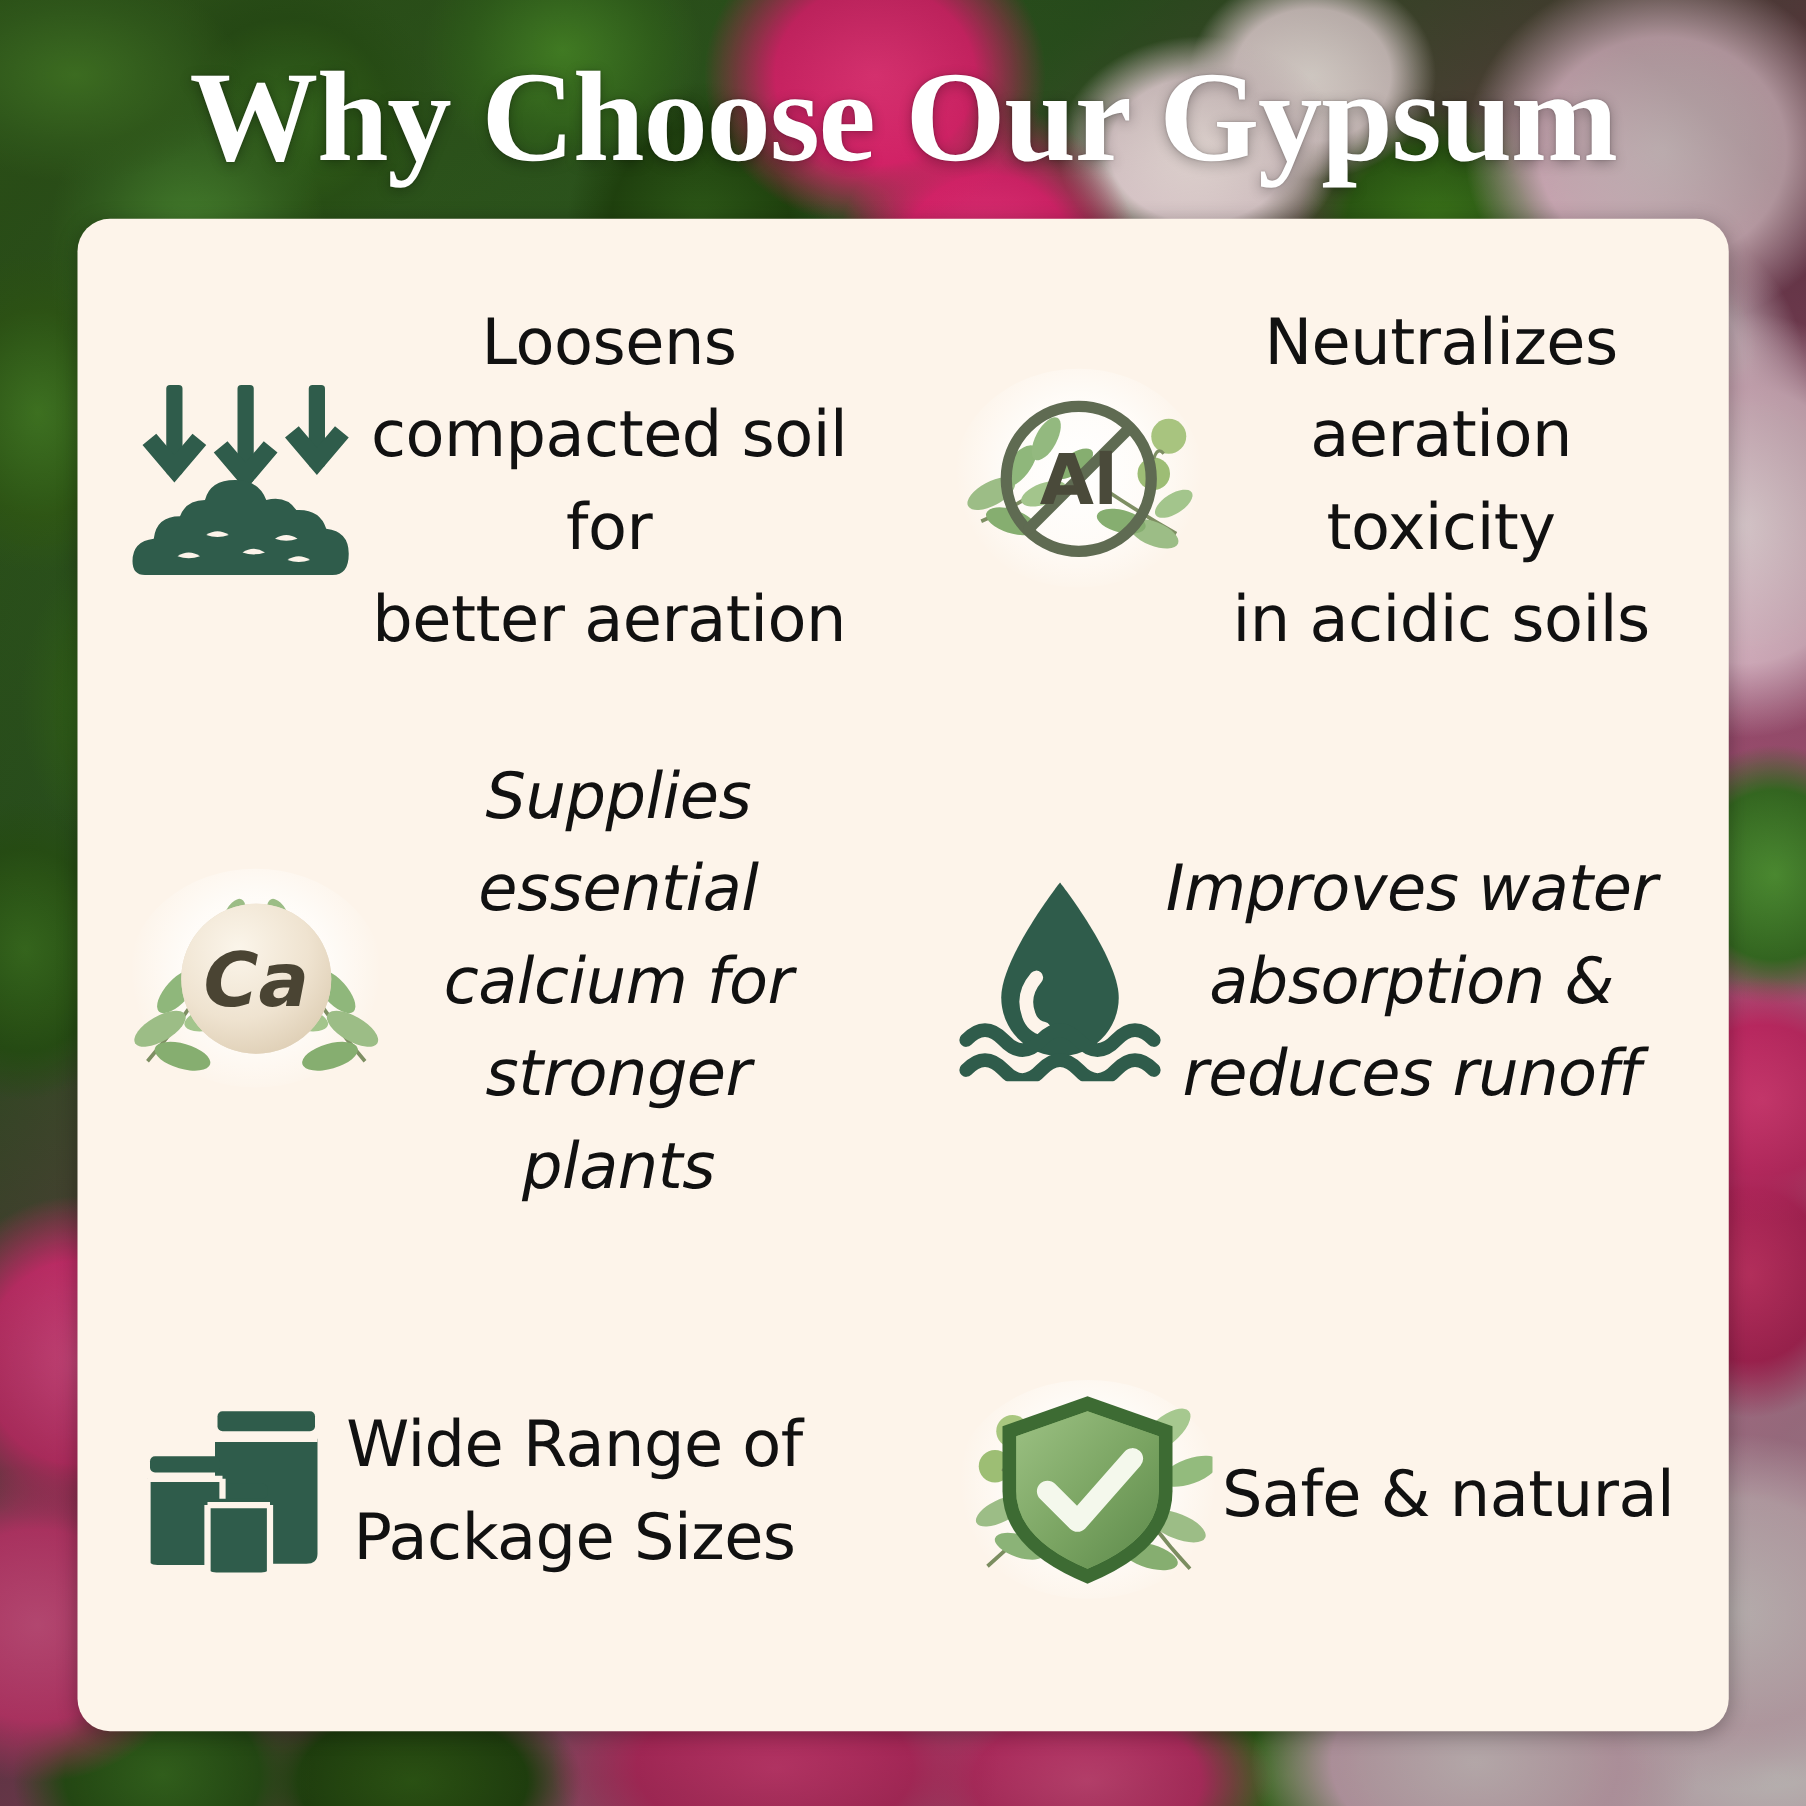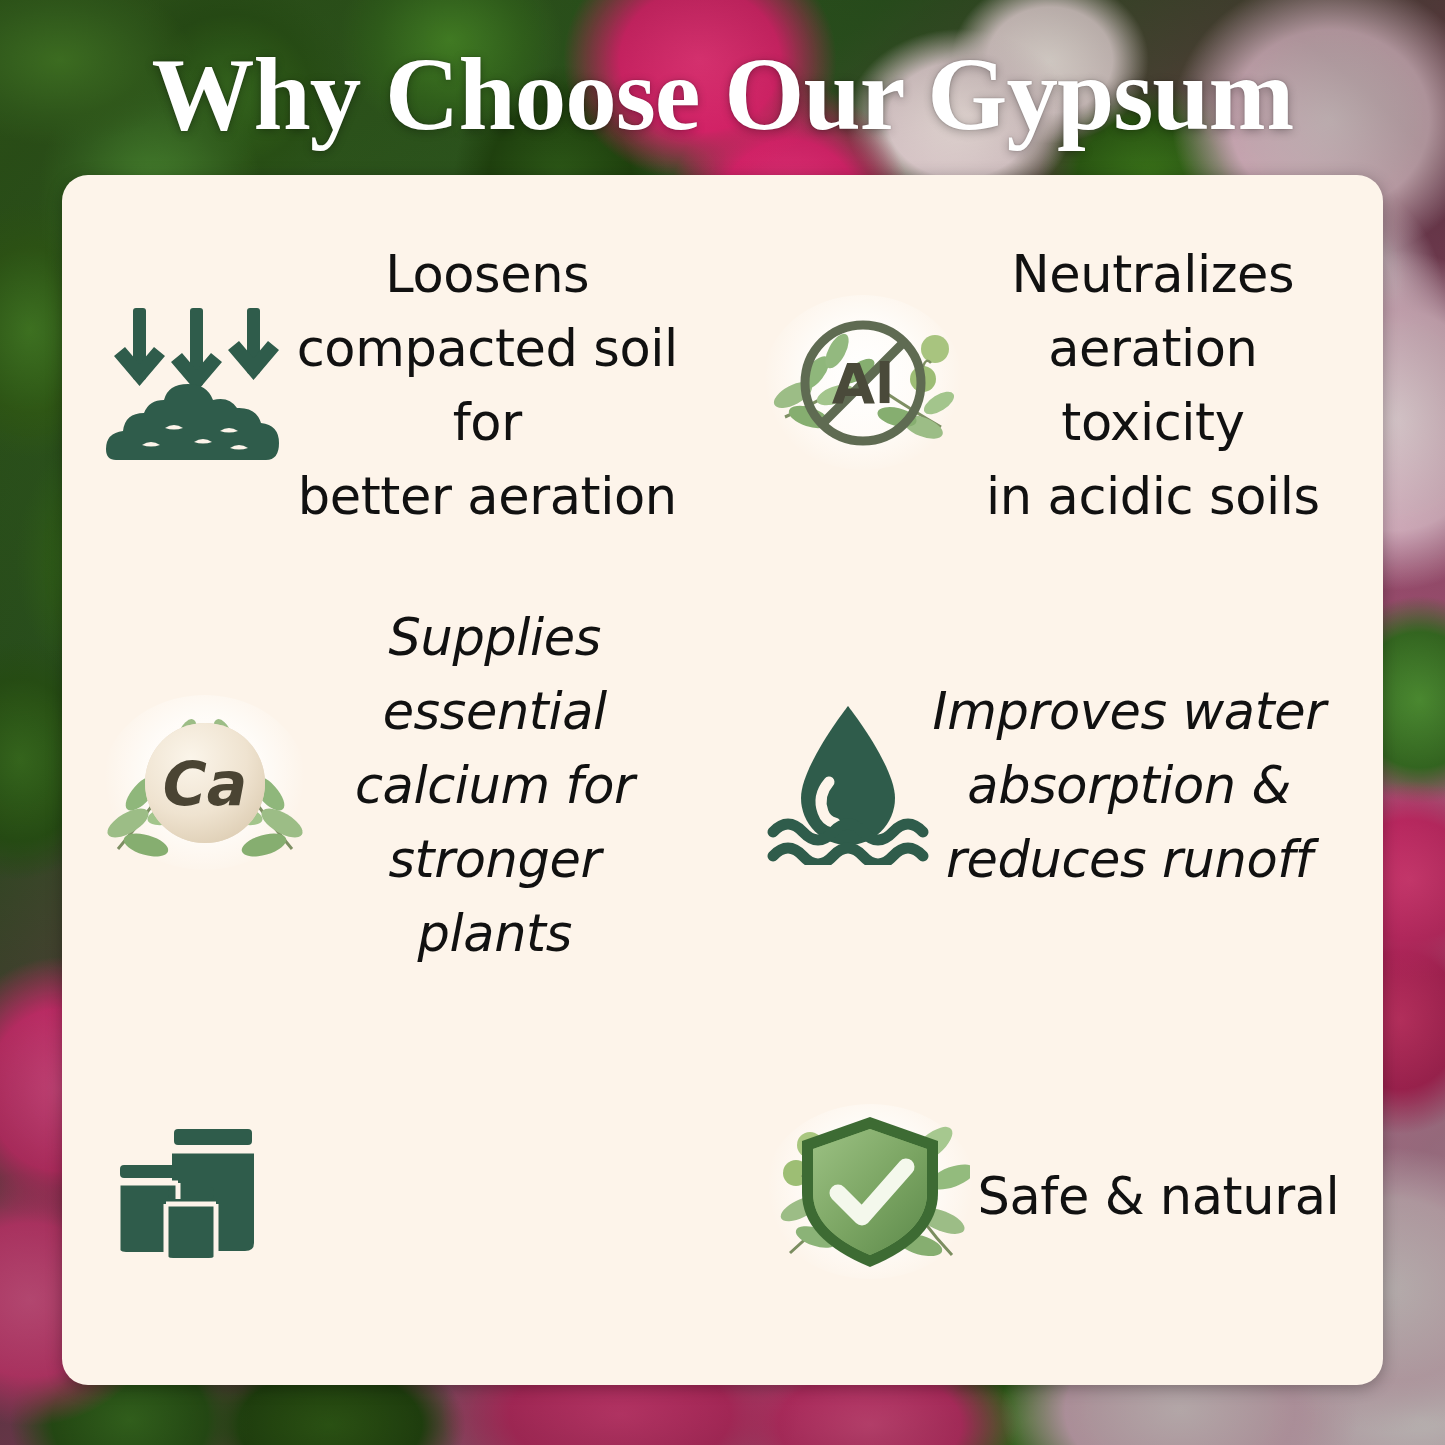--- a/index.html
+++ b/index.html
@@ -293,20 +293,22 @@
 
             <rect x="66" y="76" width="46" height="12" rx="4"></rect>
             <path d="M64 93 h50 v48 q0 6 -7 6 h-36 q-7 0 -7 -6 Z"></path>
           </g>
           <g fill="none" stroke="#fdf4ea" stroke-width="5">
             <path d="M70 40 h82 M16 72 h60 M64 93 h50"></path>
             <path d="M64 93 v54 M114 93 v54 M16 72 v69 M76 72 v16"></path>
           </g>
         </svg>
       </div>
+      <div class="feature-text">Wide Range of
+Package Sizes</div>
     </div>
 
     <div class="feature row3 safe">
       <div class="icon-wrap glow">
         <svg width="200" height="172" viewBox="0 0 200 172" aria-hidden="true">
 
           <g>
             <path d="M20 148 Q56 116 84 86" stroke="#7b8d60" stroke-width="3" fill="none"></path>
             <circle cx="40" cy="40" r="13" fill="#a9c77f"></circle>
             <circle cx="26" cy="68" r="13" fill="#9dbe74"></circle>

